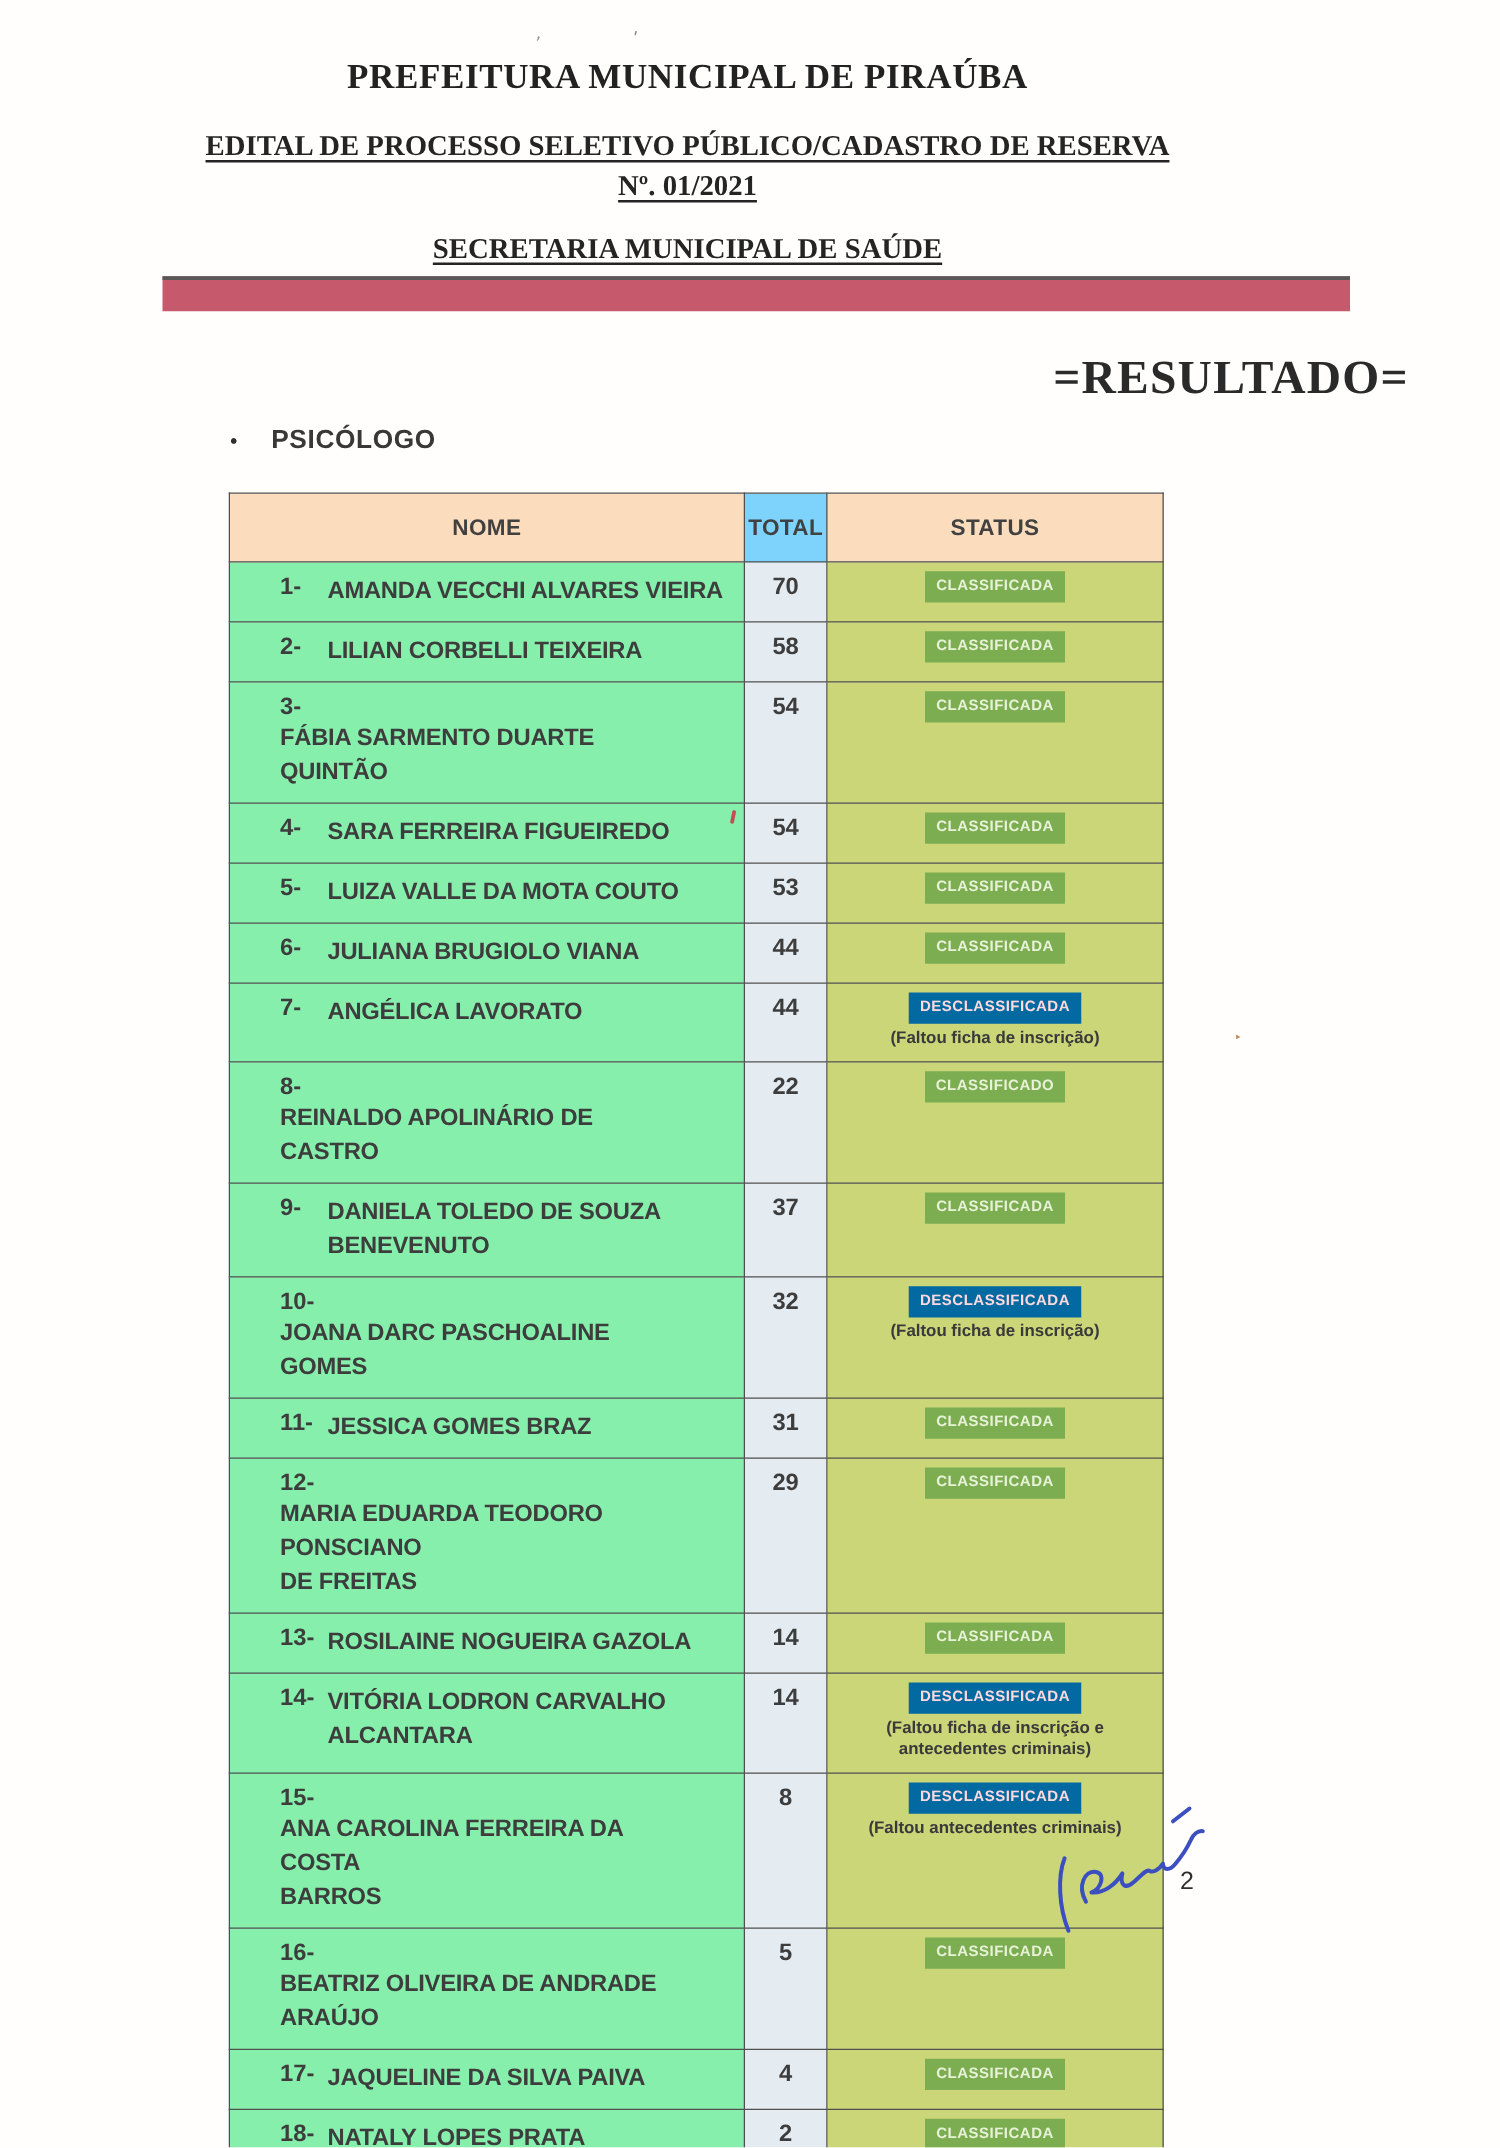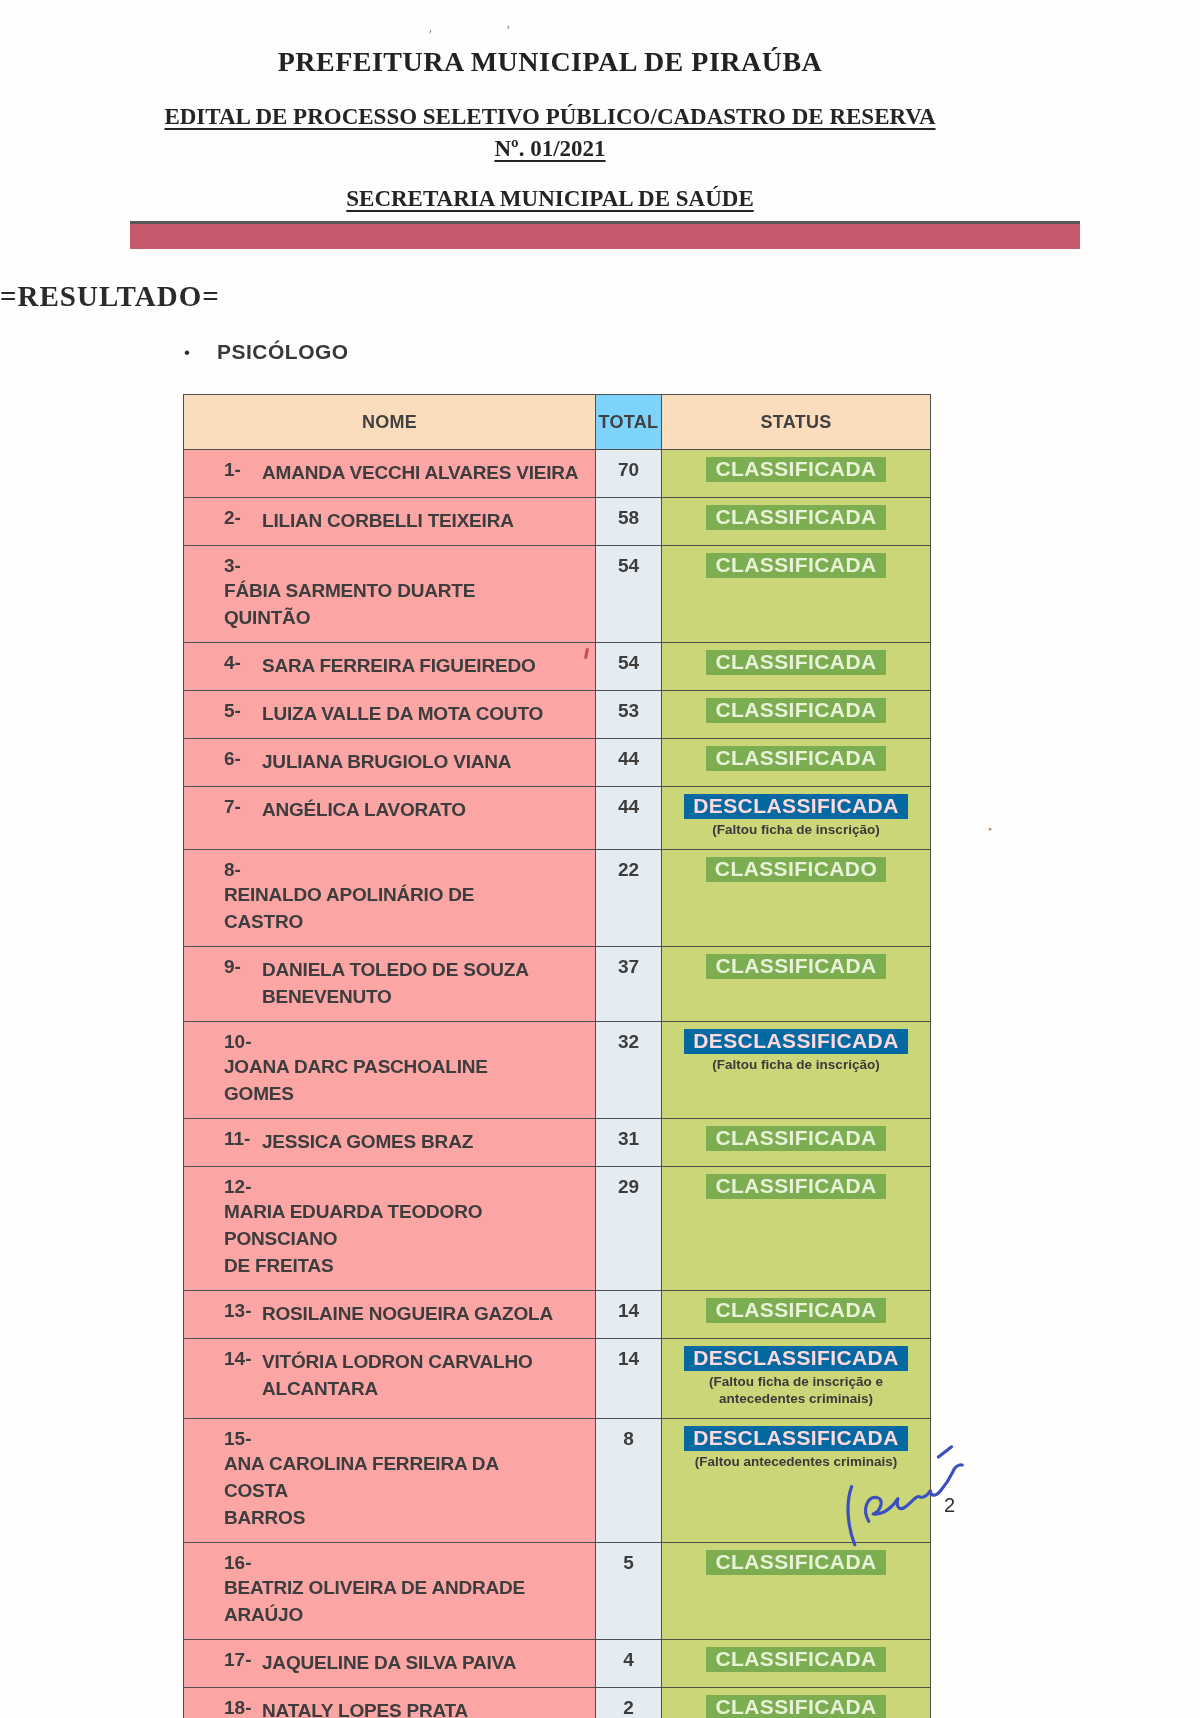--- a/index.html
+++ b/index.html
@@ -26,23 +26,24 @@
   .doc-department{
     position:absolute;top:186px;left:0;width:1100px;text-align:center;
     font-family:"Liberation Serif",serif;font-weight:bold;font-size:23px;color:#242424;
     text-decoration:underline;text-decoration-thickness:2px;text-underline-offset:4px;
   }
   .red-bar{
     position:absolute;left:130px;top:221px;width:950px;height:25px;
     background:#c7596d;border-top:3px solid #585858;
   }
   .section-heading{
-    position:absolute;top:280px;left:0;width:1100px;text-align:left;
-    font-family:"Liberation Serif",serif;font-weight:bold;font-size:29px;color:#2a2a2a;
+    position:absolute;top:280px;left:0;width:1100px;text-align:right;
+    font-family:"Liberation Serif",serif;font-weight:bold;font-size:38px;color:#2a2a2a;
     letter-spacing:1px;
+    padding-left:27px;
   }
   .role-line{
     position:absolute;left:184px;top:340px;display:flex;align-items:center;
   }
   .bullet{
     font-size:17px;color:#2f2f2f;margin-right:27px;line-height:1;
   }
   .role-label{
     font-weight:bold;font-size:21px;color:#383838;letter-spacing:0.5px;
   }
@@ -54,39 +55,39 @@
   table.results th,table.results td{
     border:1.5px solid #4f4f4f;vertical-align:top;
   }
   th.h-nome,th.h-status{background:#fbdcbd;}
   th.h-total{background:#7dd3fc;}
   table.results th{
     height:52px;vertical-align:middle;text-align:center;
     font-weight:bold;font-size:18px;color:#414141;letter-spacing:0.3px;
   }
   td.cell-name{
-    background:#fca5a5;padding:9px 6px 11px 40px;
+    background:#86efac;padding:9px 6px 11px 40px;
   }
   .row-num{
     display:inline-block;width:38px;font-weight:bold;font-size:19px;color:#3d3d3d;
     vertical-align:top;
   }
   .row-name{
     display:inline-block;font-weight:bold;font-size:19px;color:#3d3d3d;
     line-height:27px;letter-spacing:-0.2px;max-width:330px;vertical-align:top;
   }
   td.cell-total{
     background:#e4ecf1;text-align:center;padding:9px 0 11px;
     font-weight:bold;font-size:19px;color:#3d3d3d;
   }
   td.cell-status{
     background:#cbd679;text-align:center;padding:7px 0 11px;
   }
   .badge{
-    display:inline-block;padding:1px 9px 3px;font-weight:bold;font-size:21px;
+    display:inline-block;padding:1px 9px 3px;font-weight:bold;font-size:12px;
     letter-spacing:0.4px;line-height:21px;
   }
   .badge-ok{background:#7cad51;color:#e8f2d7;}
   .badge-fail{background:#0369a1;color:#ffd9dd;}
   .status-note{
     margin:2px auto 0;max-width:218px;
     font-weight:bold;font-size:13.5px;line-height:17px;color:#3a3a3a;
   }
   
   .signature{

